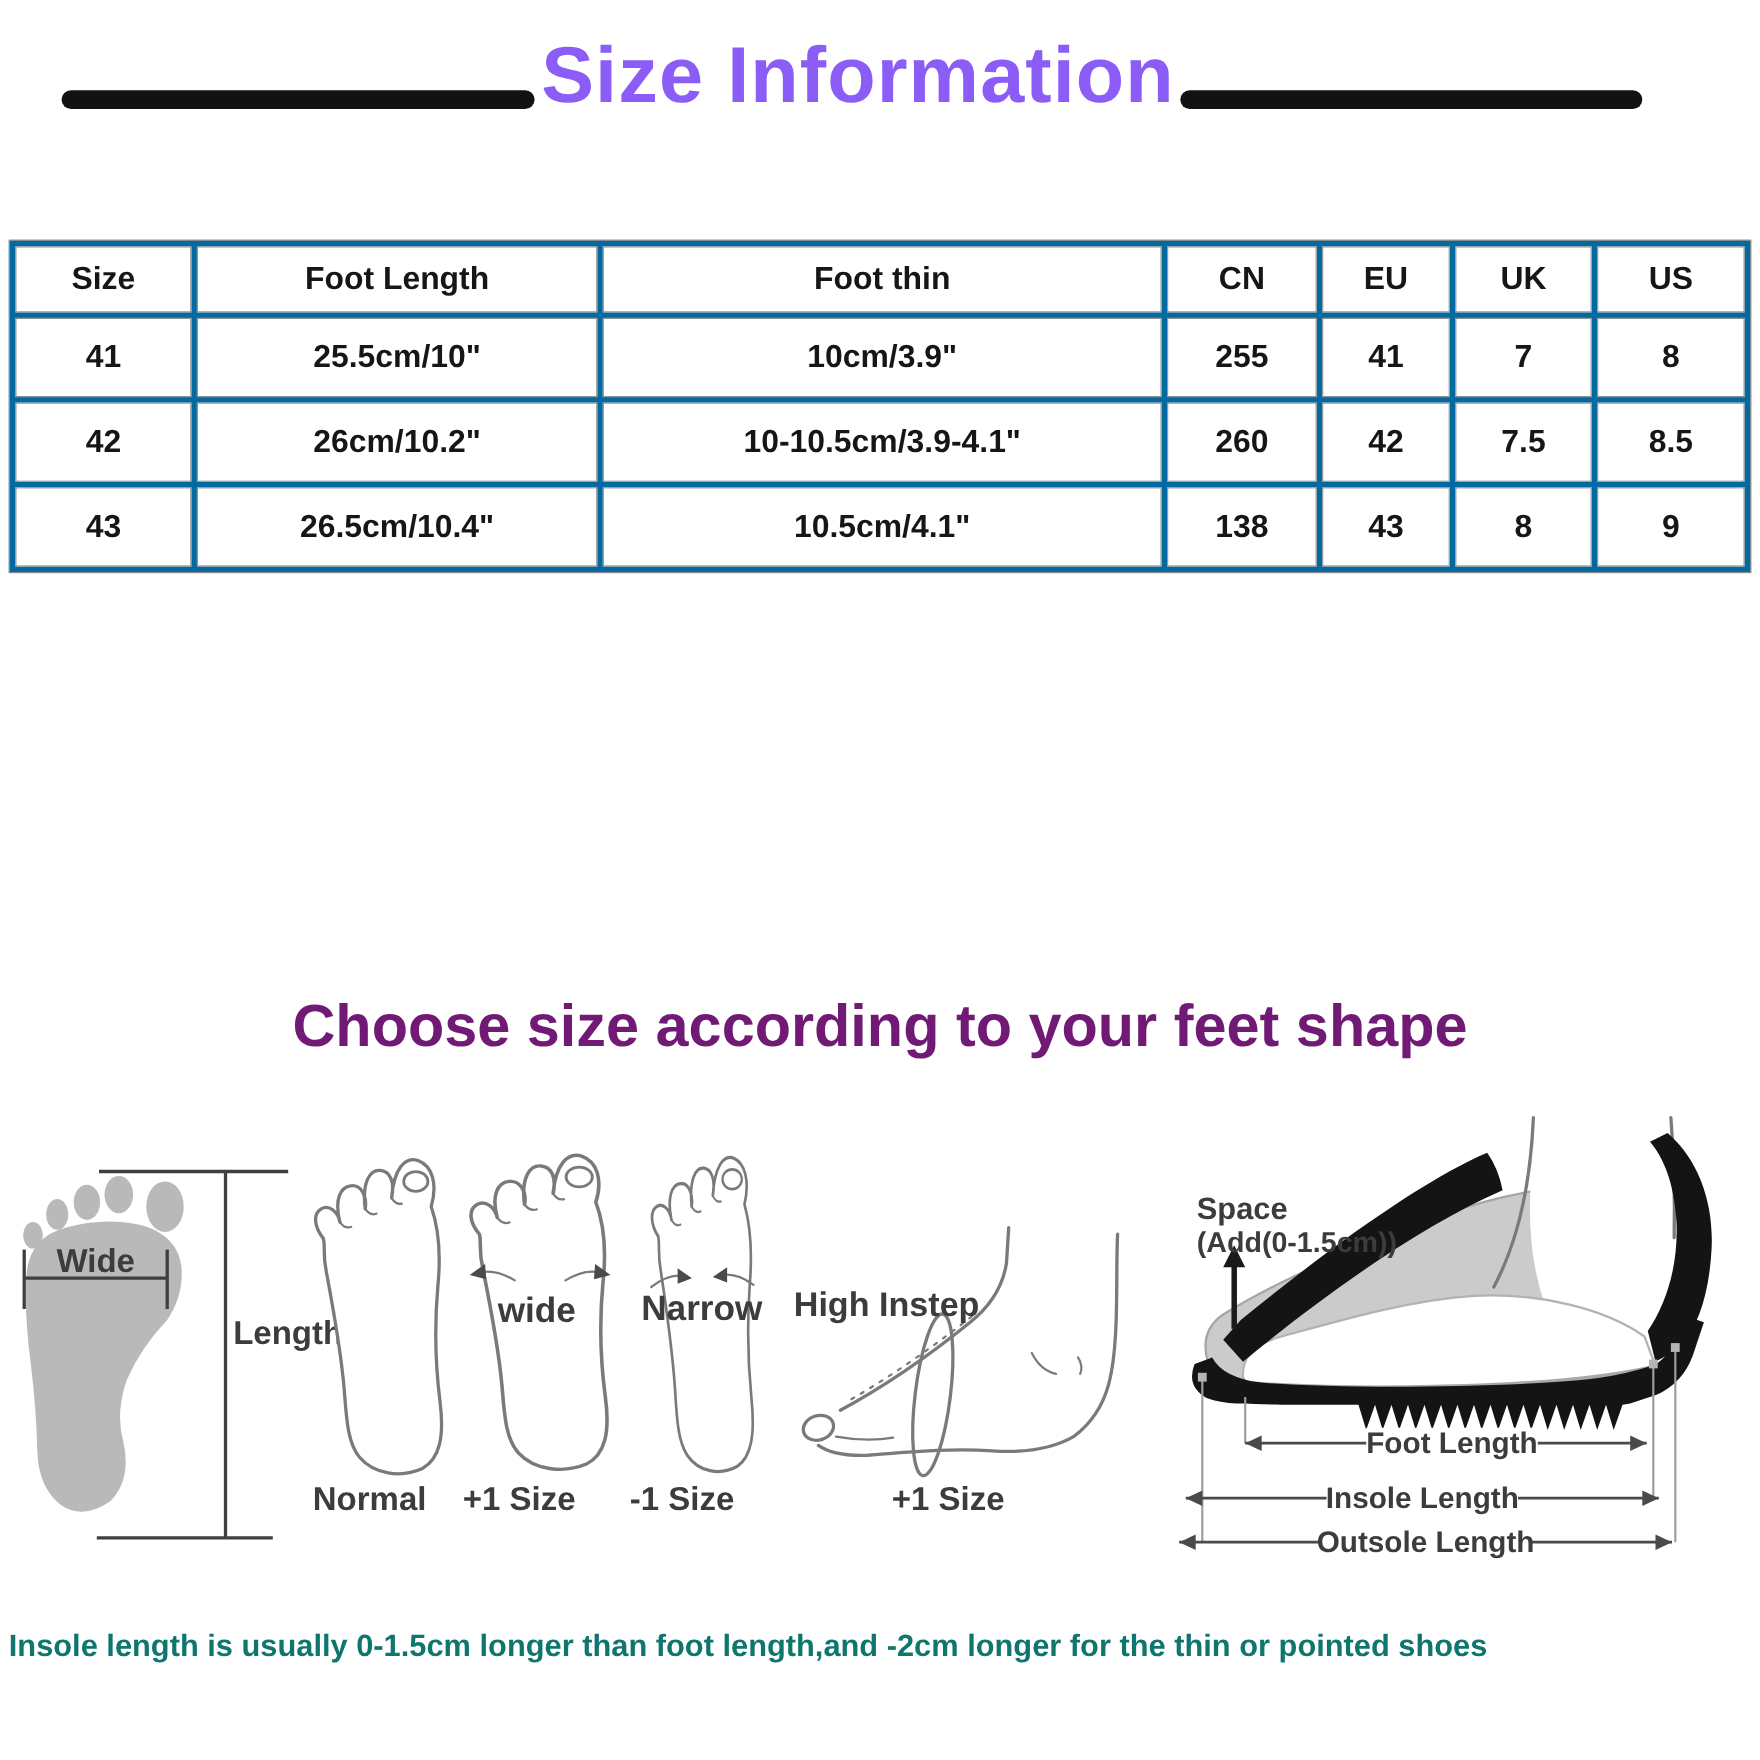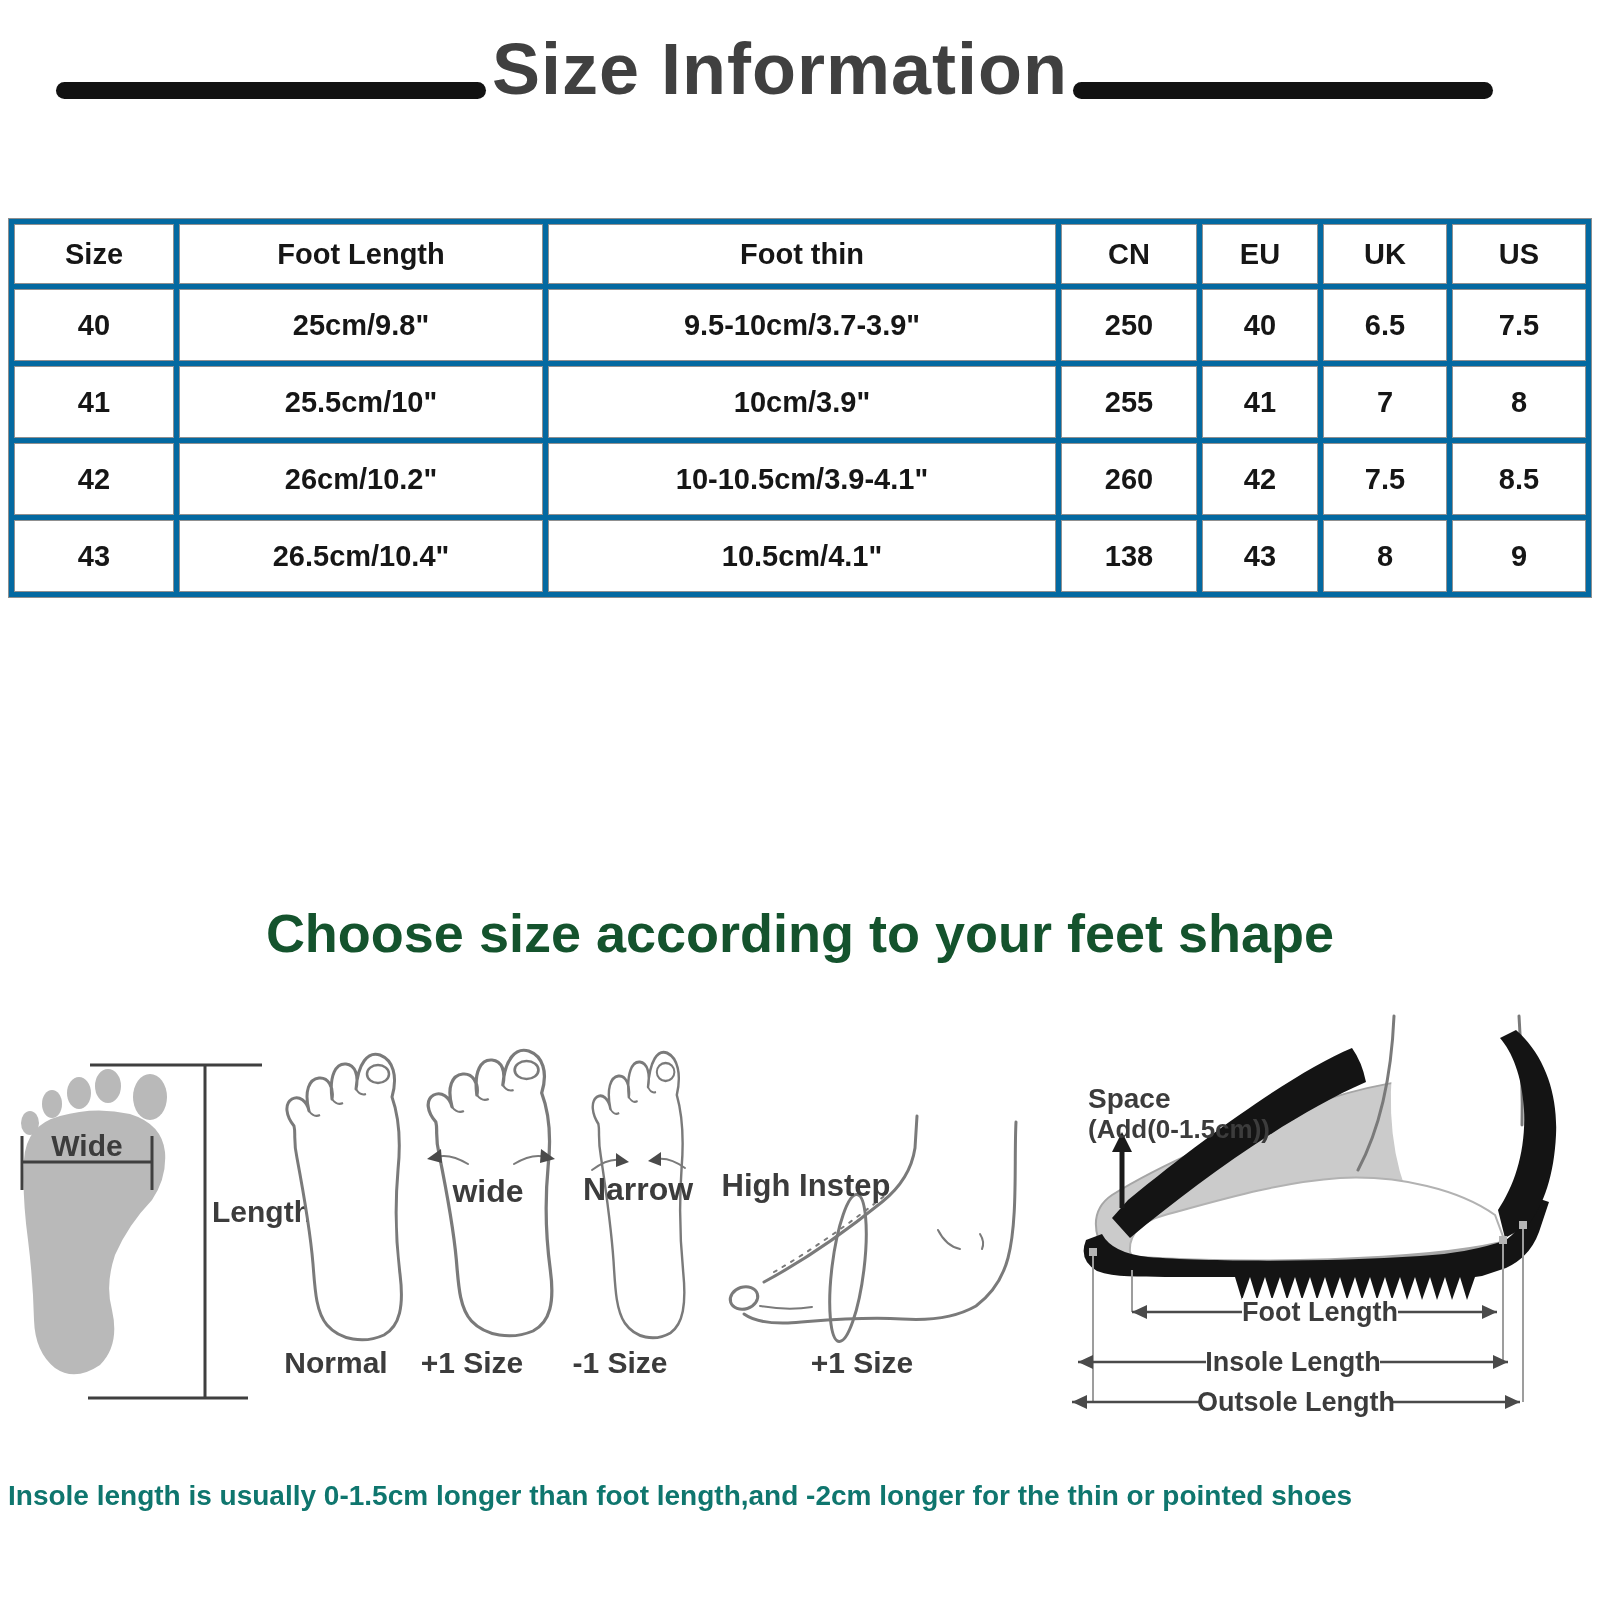--- a/index.html
+++ b/index.html
@@ -34,21 +34,21 @@
   .note{position:absolute;top:1480px;left:8px;width:1584px;margin:0;
         font-size:28px;font-weight:bold;color:#0f766e;white-space:nowrap;}
 </style>
 </head>
 <body>
 
 <div class="canvas">
 
   <div class="header">
     <div class="bar bar-left"></div>
-    <h1 class="title" style="color: #404040;">Size Information</h1>
+    <h1 class="title" style="color: #8b5cf6;">Size Information</h1>
     <div class="bar bar-right"></div>
   </div>
 
   <table class="size-table">
     <colgroup>
       <col style="width:160px">
         <col style="width:364px">
         <col style="width:508px">
       <col style="width:136px">
         <col style="width:116px">
@@ -61,29 +61,20 @@
         <th>Foot Length</th>
         <th>Foot thin</th>
         <th>CN</th>
         <th>EU</th>
         <th>UK</th>
         <th>US</th>
       </tr>
     </thead>
     <tbody>
       <tr>
-        <td>40</td>
-        <td>25cm/9.8"</td>
-        <td>9.5-10cm/3.7-3.9"</td>
-        <td>250</td>
-        <td>40</td>
-        <td>6.5</td>
-        <td>7.5</td>
-      </tr>
-      <tr>
         <td>41</td>
         <td>25.5cm/10"</td>
         <td>10cm/3.9"</td>
         <td>255</td>
         <td>41</td>
         <td>7</td>
         <td>8</td>
       </tr>
       <tr>
         <td>42</td>
@@ -99,21 +90,21 @@
         <td>26.5cm/10.4"</td>
         <td>10.5cm/4.1"</td>
         <td>138</td>
         <td>43</td>
         <td>8</td>
         <td>9</td>
       </tr>
     </tbody>
   </table>
 
-  <h2 class="heading" style="color: #14532d;">Choose size according to your feet shape</h2>
+  <h2 class="heading" style="color: #701a75;">Choose size according to your feet shape</h2>
 
   <svg class="diagrams" width="1600" height="430" viewBox="0 0 1600 430">
     <defs>
       <g id="footDef">
         <path d="M -52,-76 C -60,-86 -62,-98 -54,-103 C -47,-107 -39,-101 -37,-91
                  C -42,-111 -37,-123 -27,-124 C -18,-125 -12,-115 -14,-103
                  C -17,-127 -10,-139 0,-138 C 9,-137 13,-127 10,-113
                  C 12,-139 22,-151 34,-147 C 47,-142 52,-126 46,-105
                  C 52,-88 55,-62 52,-32 C 49,2 50,40 54,72
                  C 58,104 54,124 38,133 C 18,142 -6,138 -19,123

